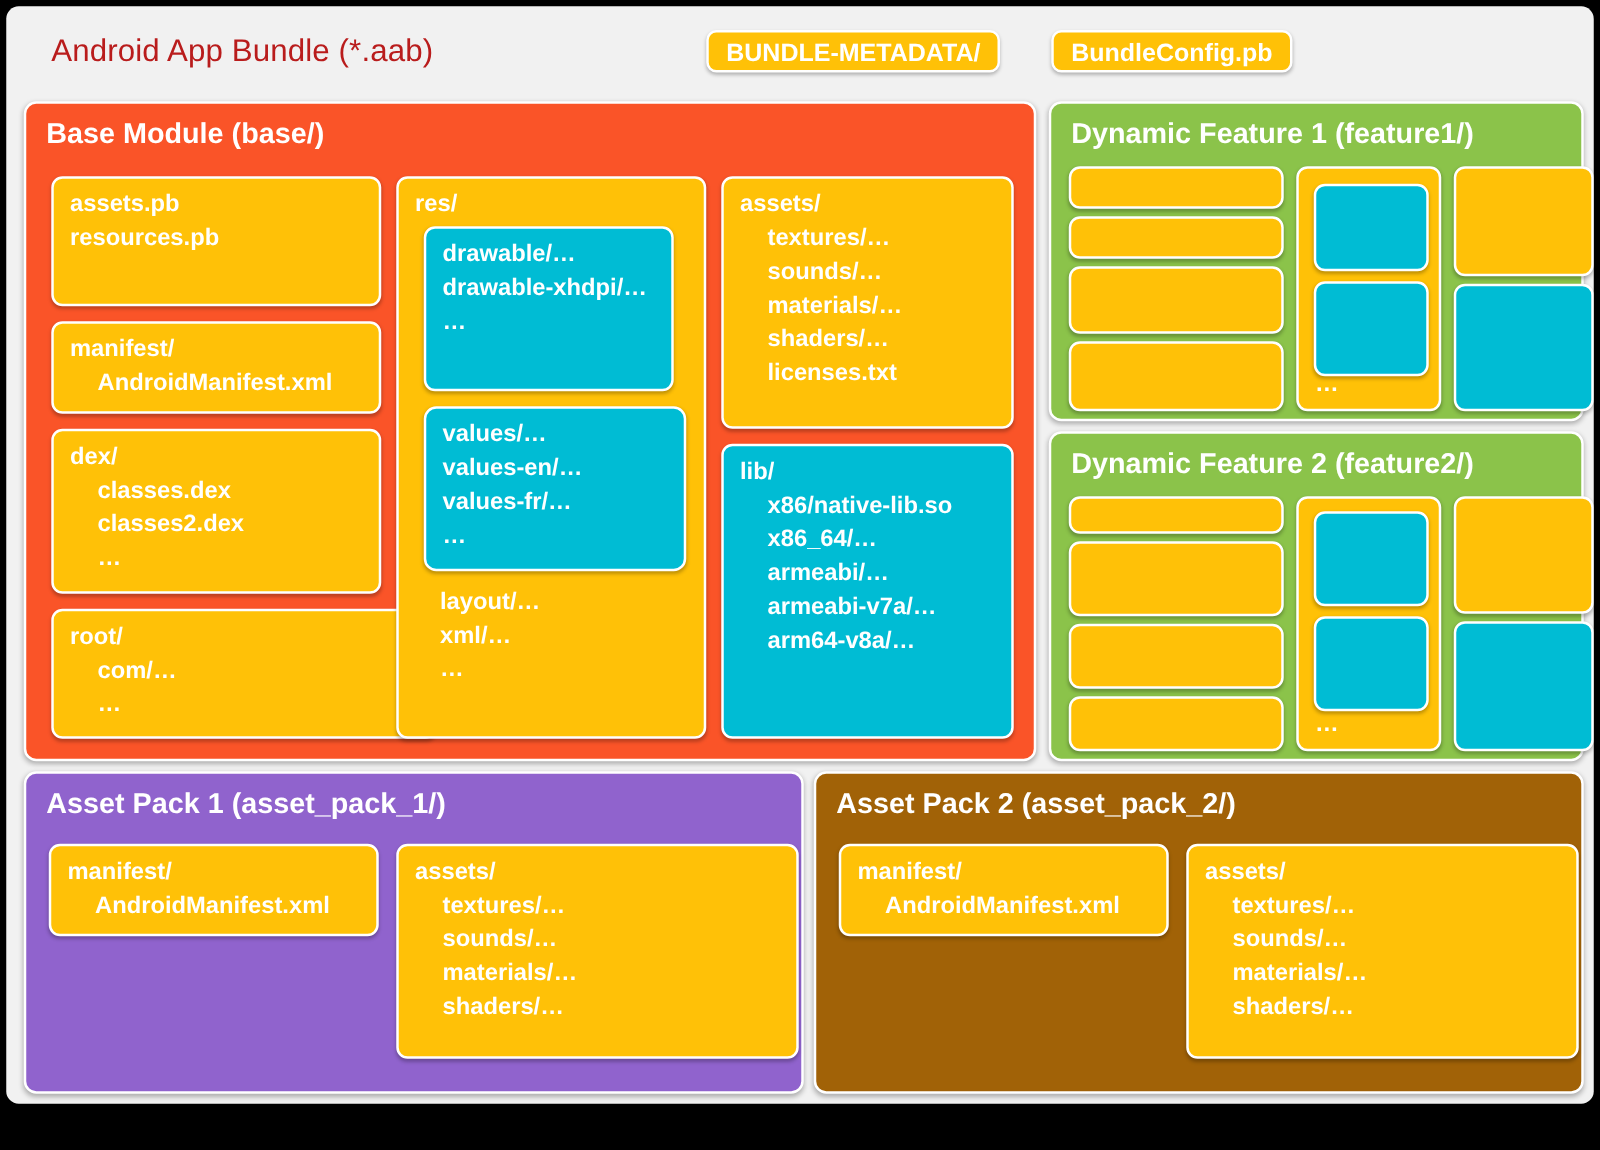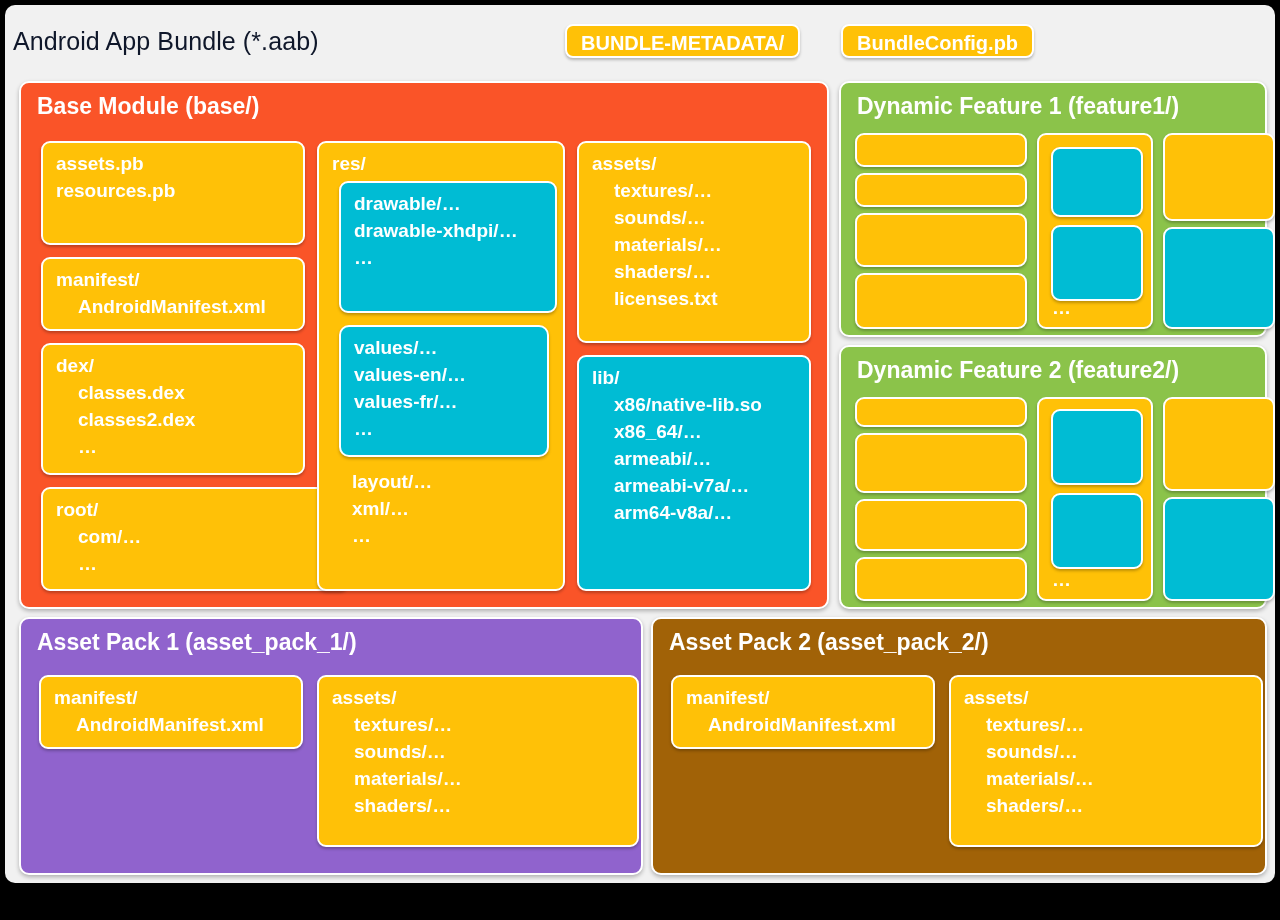--- a/index.html
+++ b/index.html
@@ -16,22 +16,22 @@
     box-sizing:border-box;padding:0;
     box-shadow:0 2px 4px rgba(0,0,0,.35);
     overflow:hidden;
   }
 
   
   .topbar{
     position:absolute;left:0;top:0;width:100%;height:70px;
   }
   .doc-title{
-    position:absolute;left:8px;top:22px;
-    font-size:25px;color:#0f172a;letter-spacing:.1px;white-space:nowrap;
+    position:absolute;left:36px;top:22px;
+    font-size:25px;color:#b91c1c;letter-spacing:.1px;white-space:nowrap;
   }
   .pill{
     position:absolute;top:19px;height:34px;line-height:34px;
     background:#FFC107;color:#fff;border-radius:8px;
     font-size:20px;font-weight:bold;padding:0 14px;white-space:nowrap;
     border:2px solid #ffffff;box-sizing:border-box;
     box-shadow:0 2px 3px rgba(0,0,0,.25);
   }
   .pill.meta{left:560px;text-align:right;}
   .pill.cfg{left:836px;}
@@ -74,21 +74,21 @@
   }
 
   
   
   #b-pb       {left:20px; top:58px;  width:264px; height:104px;}
   #b-manifest {left:20px; top:174px; width:264px; height:74px;}
   #b-dex      {left:20px; top:260px; width:264px; height:132px;}
   #b-root     {left:20px; top:404px; width:308px; height:104px;}
   
   #b-res      {left:296px;top:58px;  width:248px; height:450px;}
-  #b-drawable {left:20px; top:38px;  width:218px; height:132px;}
+  #b-drawable {left:20px; top:38px;  width:200px; height:132px;}
   #b-values   {left:20px; top:182px; width:210px; height:132px;border-radius:10px;}
   #b-res .free{position:absolute;left:33px;top:326px;font-size:19px;font-weight:bold;line-height:1.42;color:#fff;}
   
   #b-assets   {left:556px;top:58px;  width:234px; height:202px;}
   #b-lib      {left:556px;top:272px; width:234px; height:236px;}
 
   
   .ap-man {top:56px;width:264px;height:74px;}
   .ap-ass {top:56px;height:172px;}
   #p1-man{left:18px;} #p1-ass{left:296px;width:322px;}

